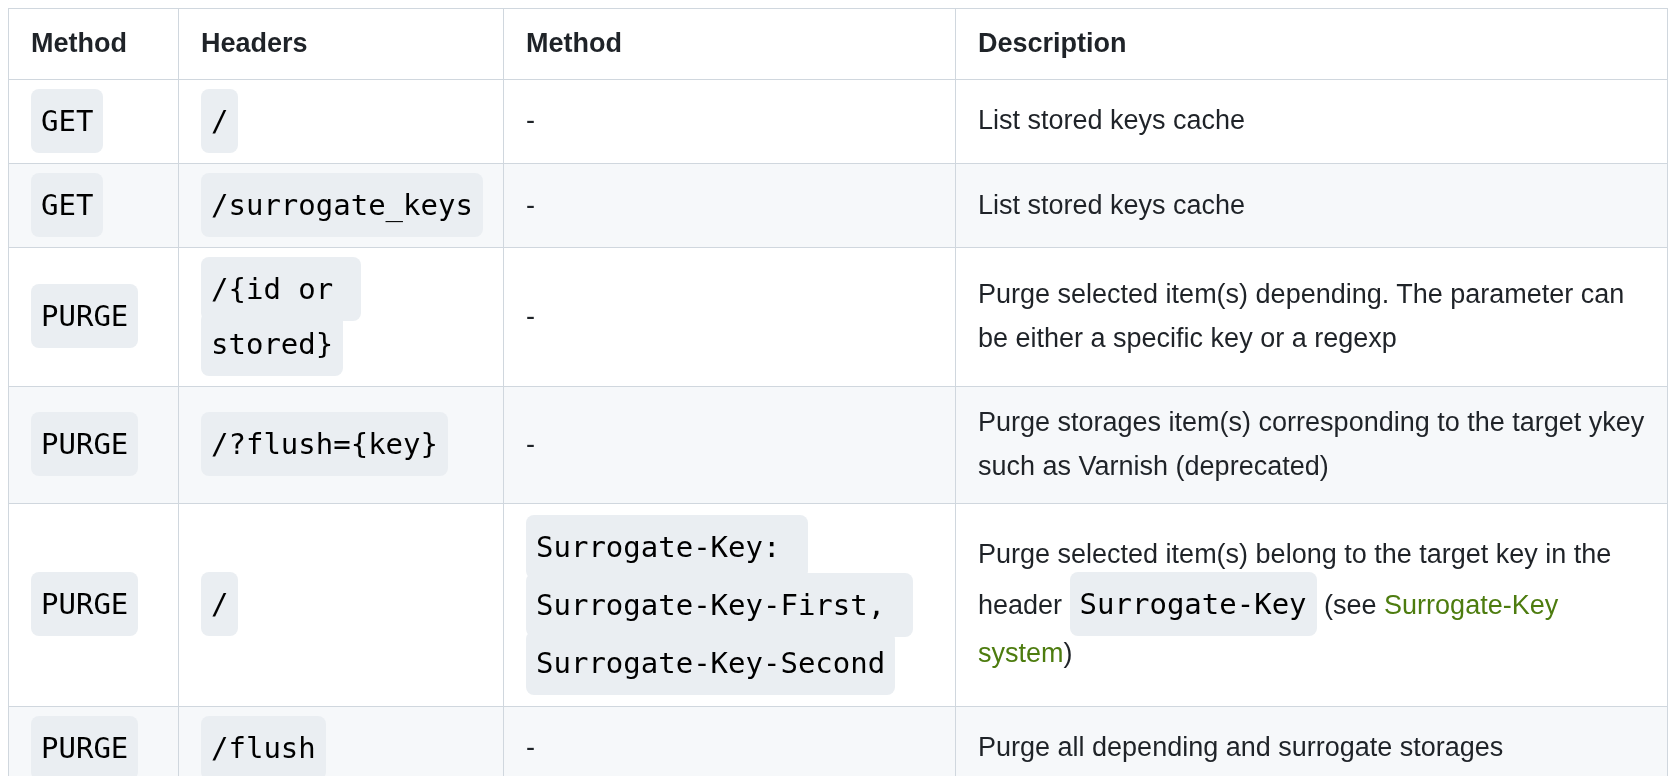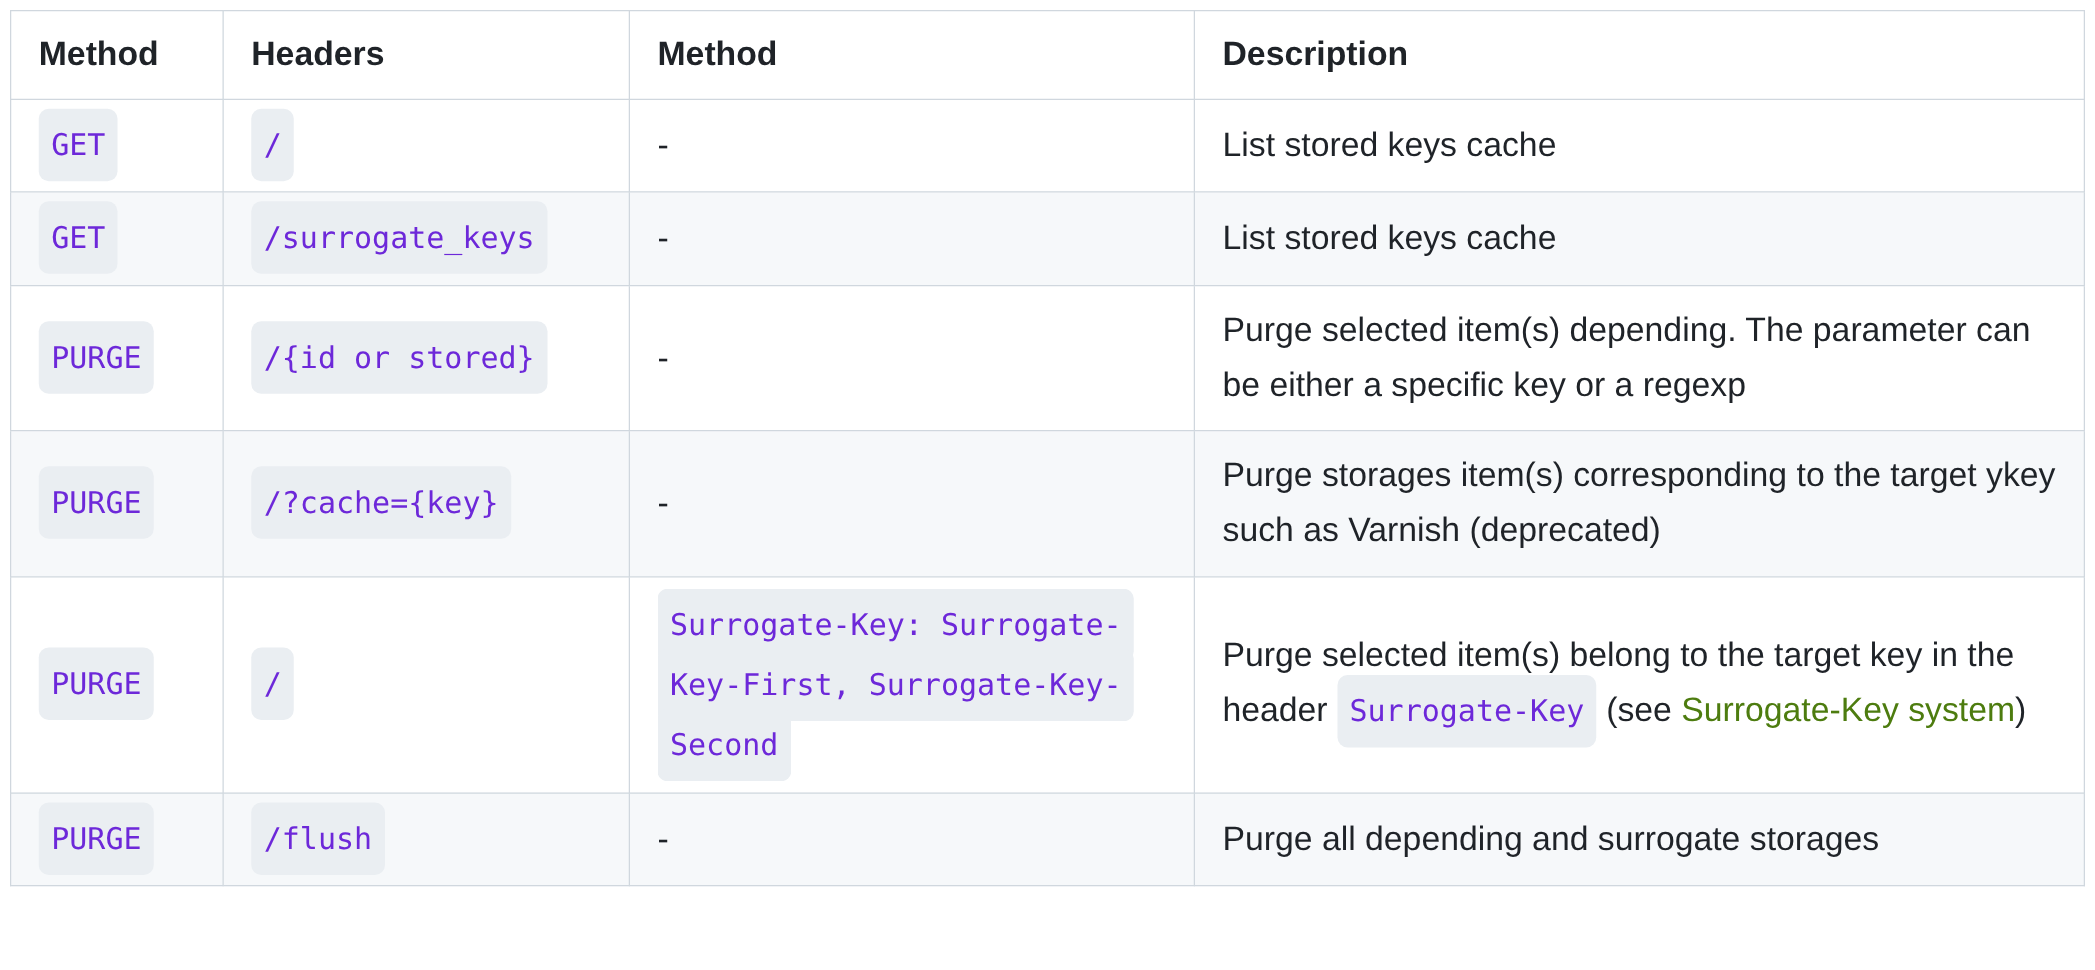--- a/index.html
+++ b/index.html
@@ -56,25 +56,25 @@
 
   table.api-table tbody tr:nth-child(even) > td {
     background: #f6f8fa;
   }
   table.api-table tbody tr:nth-child(odd) > td {
     background: #ffffff;
   }
 
   code.inline {
     font-family: "DejaVu Sans Mono", "Liberation Mono", monospace;
-    font-size: 24px;
+    font-size: 29px;
     background: #eaeef2;
     border-radius: 8px;
     padding: 15px 10px;
-    color: #6d28d9;
+    color: #000000;
     white-space: pre-wrap;
     box-decoration-break: clone;
     -webkit-box-decoration-break: clone;
     line-height: 1.9;
   }
 
   td.headers-cell code.inline {
     line-height: 2.0;
   }
 
@@ -130,21 +130,21 @@
 
       <tr>
         <td><code class="inline">PURGE</code></td>
         <td><code class="inline">/{id or stored}</code></td>
         <td class="headers-cell"><span class="dash">-</span></td>
         <td><span class="desc-text">Purge selected item(s) depending. The parameter can be either a specific key or a regexp</span></td>
       </tr>
 
       <tr>
         <td><code class="inline">PURGE</code></td>
-        <td><code class="inline">/?cache={key}</code></td>
+        <td><code class="inline">/?flush={key}</code></td>
         <td class="headers-cell"><span class="dash">-</span></td>
         <td><span class="desc-text">Purge storages item(s) corresponding to the target ykey such as Varnish (deprecated)</span></td>
       </tr>
 
       <tr>
         <td><code class="inline">PURGE</code></td>
         <td><code class="inline">/</code></td>
         <td class="headers-cell"><code class="inline">Surrogate-Key: Surrogate-Key-First, Surrogate-Key-Second</code></td>
         <td><span class="desc-text"><span>Purge selected item(s) belong to the target key in the header </span><code class="inline">Surrogate-Key</code><span> (see </span><a class="doc-link" href="#">Surrogate-Key system</a><span>)</span></span></td>
       </tr>

